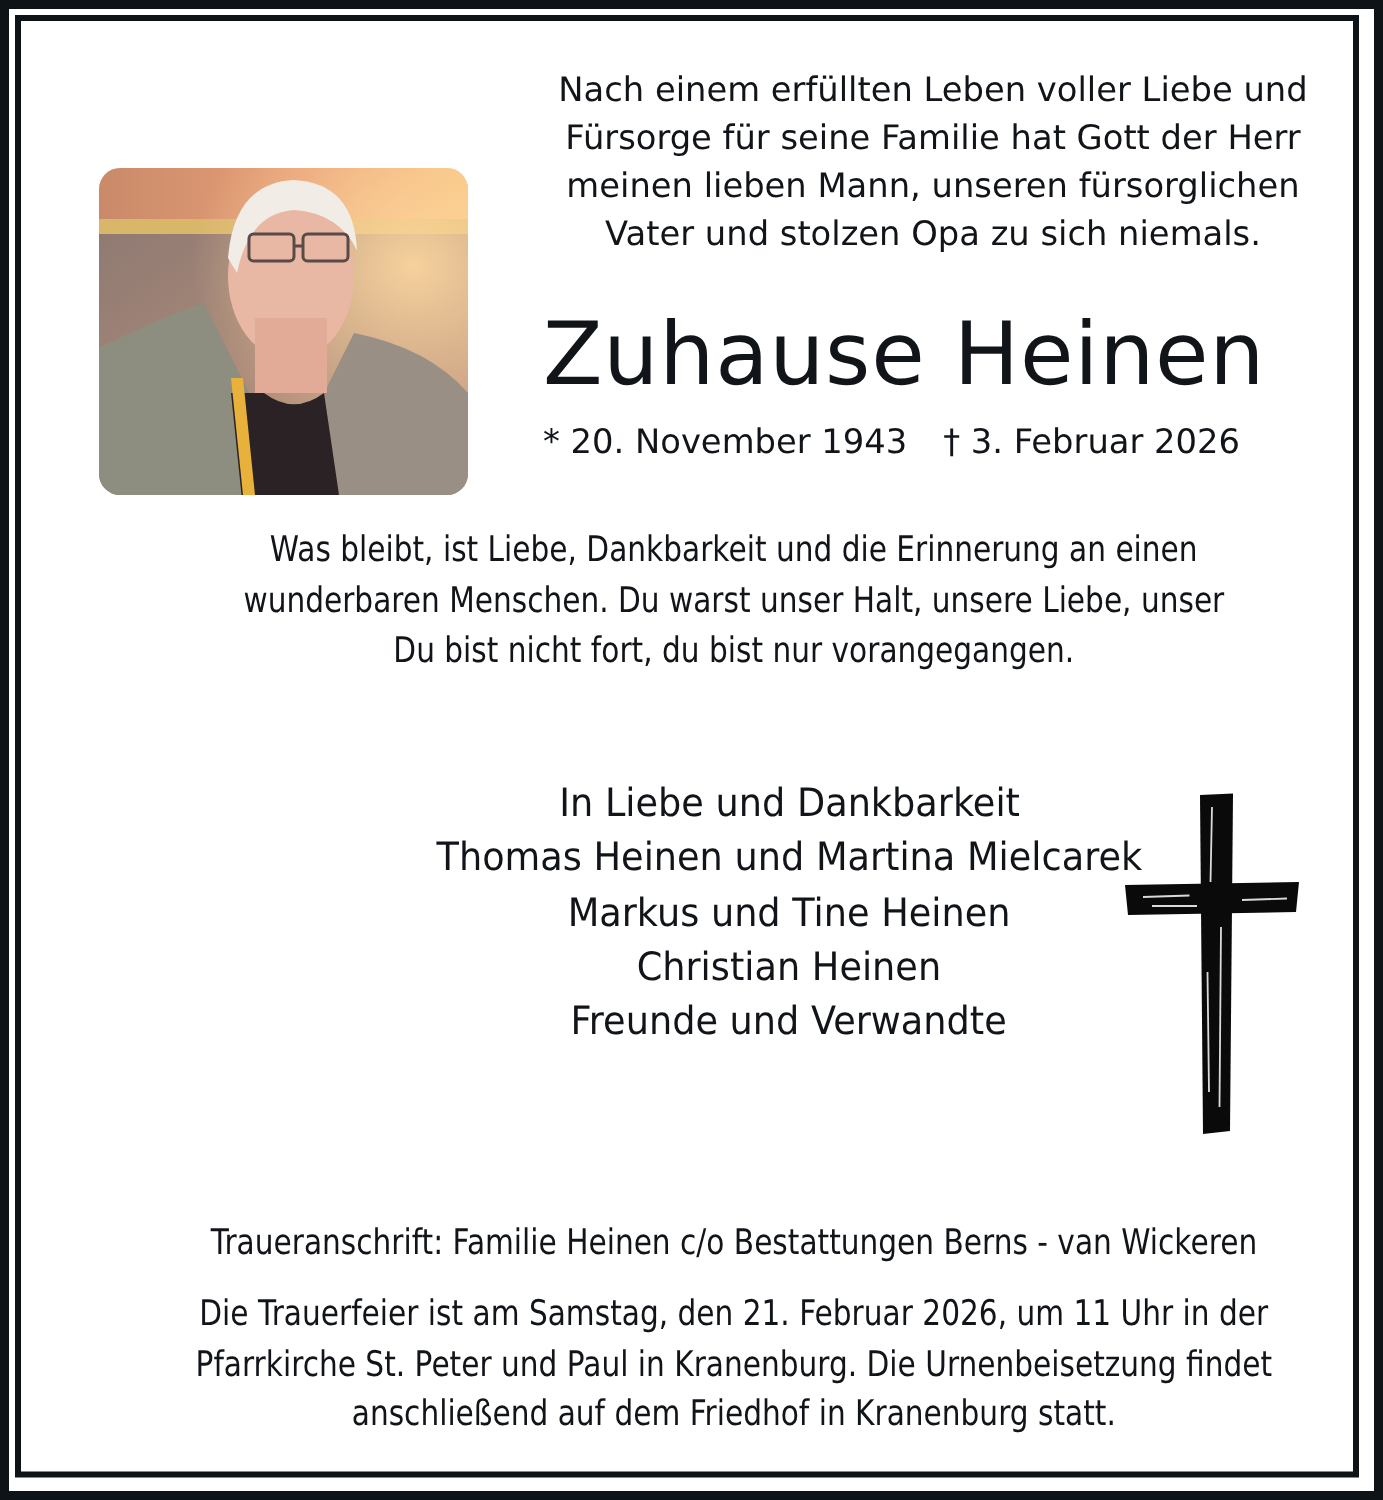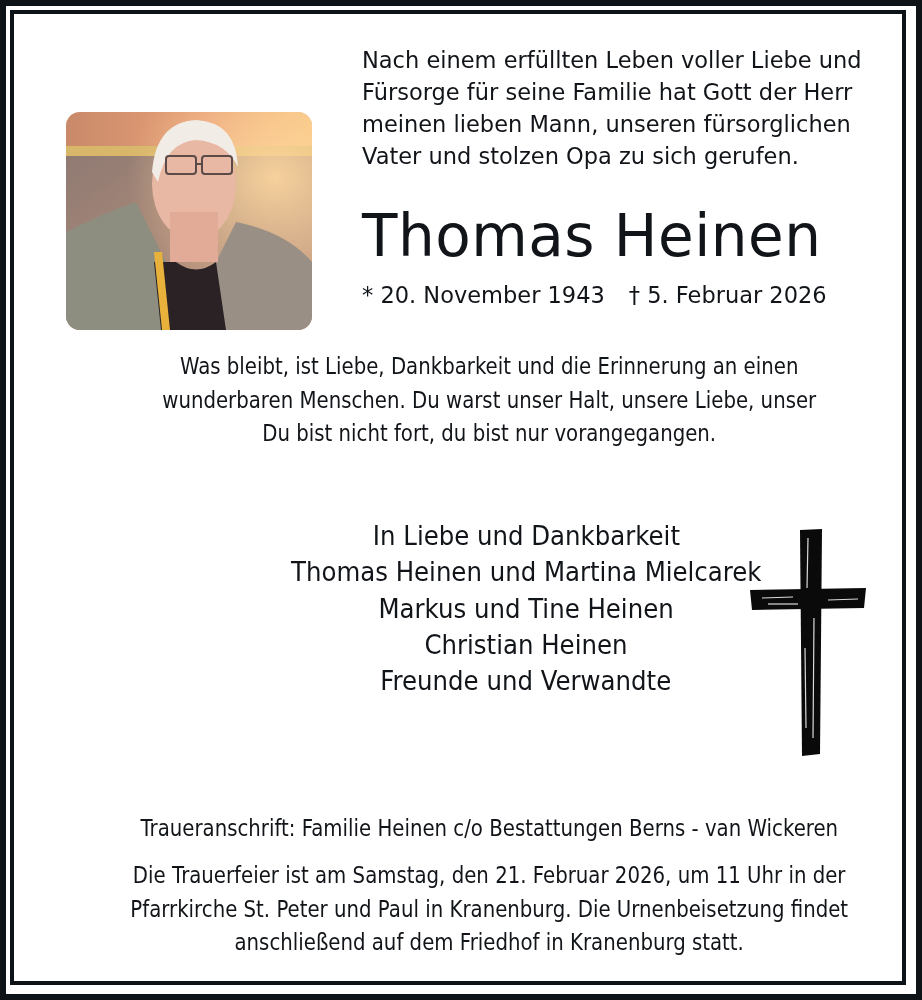--- a/index.html
+++ b/index.html
@@ -13,21 +13,21 @@
   .dates .sep { display:inline-block; width:24px; }
   .center-block { position:absolute; left:0; width:922px; text-align:center;padding-left:28px; }
   .cond { display:inline-block; transform:scaleX(0.84); transform-origin:center; white-space:nowrap; font-size:23.5px; line-height:33.5px; }
   .quote { top:350px; }
   .family { left:0; width:922px; top:518px; font-size:26px; line-height:36.3px;margin-left:38px; }
   .family .ln { display:block; white-space:nowrap; transform:translateX(-1px); }
   .family .wrap { display:inline-block; transform:scaleX(0.94); transform-origin:center; }
   .addr { top:812px; }
   .cere { top:859px;text-decoration:underline; }
   .cross { position:absolute; left:748px; top:528px; width:120px; height:228px; }
-  .ln { display:block; }
+  .ln { display:block;text-align:center; }
 </style>
 </head>
 <body>
 
 <div class="outer"></div>
 <div class="inner"></div>
 
 <div class="photo">
   <svg width="246" height="218" viewBox="0 0 246 218" xmlns="http://www.w3.org/2000/svg">
     <defs>
@@ -65,27 +65,27 @@
     <rect x="100" y="44" width="30" height="18" rx="3" fill="none" stroke="#5a4a48" stroke-width="2"></rect>
     <rect x="136" y="44" width="30" height="18" rx="3" fill="none" stroke="#5a4a48" stroke-width="2"></rect>
     <line x1="130" y1="52" x2="136" y2="52" stroke="#5a4a48" stroke-width="2"></line>
   </svg>
 </div>
 
 <div class="ptext">
   <span class="ln">Nach einem erfüllten Leben voller Liebe und</span>
   <span class="ln">Fürsorge für seine Familie hat Gott der Herr</span>
   <span class="ln">meinen lieben Mann, unseren fürsorglichen</span>
-  <span class="ln">Vater und stolzen Opa zu sich gerufen.</span>
+  <span class="ln">Vater und stolzen Opa zu sich niemals.</span>
 </div>
 
-<div class="name">Thomas Heinen</div>
+<div class="name">Zuhause Heinen</div>
 
 <div class="dates">
-  <span>* 20. November 1943</span><span class="sep"></span><span>† 5. Februar 2026</span>
+  <span>* 20. November 1943</span><span class="sep"></span><span>† 3. Februar 2026</span>
 </div>
 
 <div class="center-block quote">
   <span class="ln"><span class="cond">Was bleibt, ist Liebe, Dankbarkeit und die Erinnerung an einen</span></span>
   <span class="ln"><span class="cond">wunderbaren Menschen. Du warst unser Halt, unsere Liebe, unser</span></span>
   <span class="ln"><span class="cond">Du bist nicht fort, du bist nur vorangegangen.</span></span>
 </div>
 
 <div class="center-block family">
   <span class="ln"><span class="wrap">In Liebe und Dankbarkeit</span></span>

